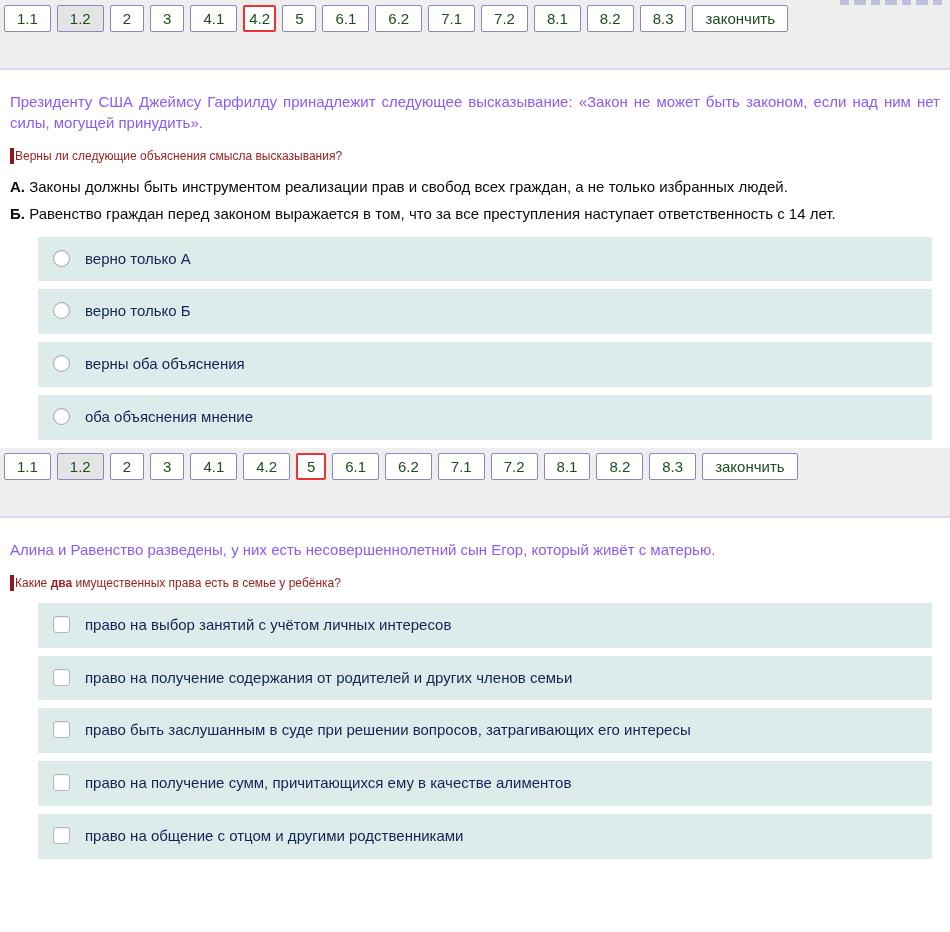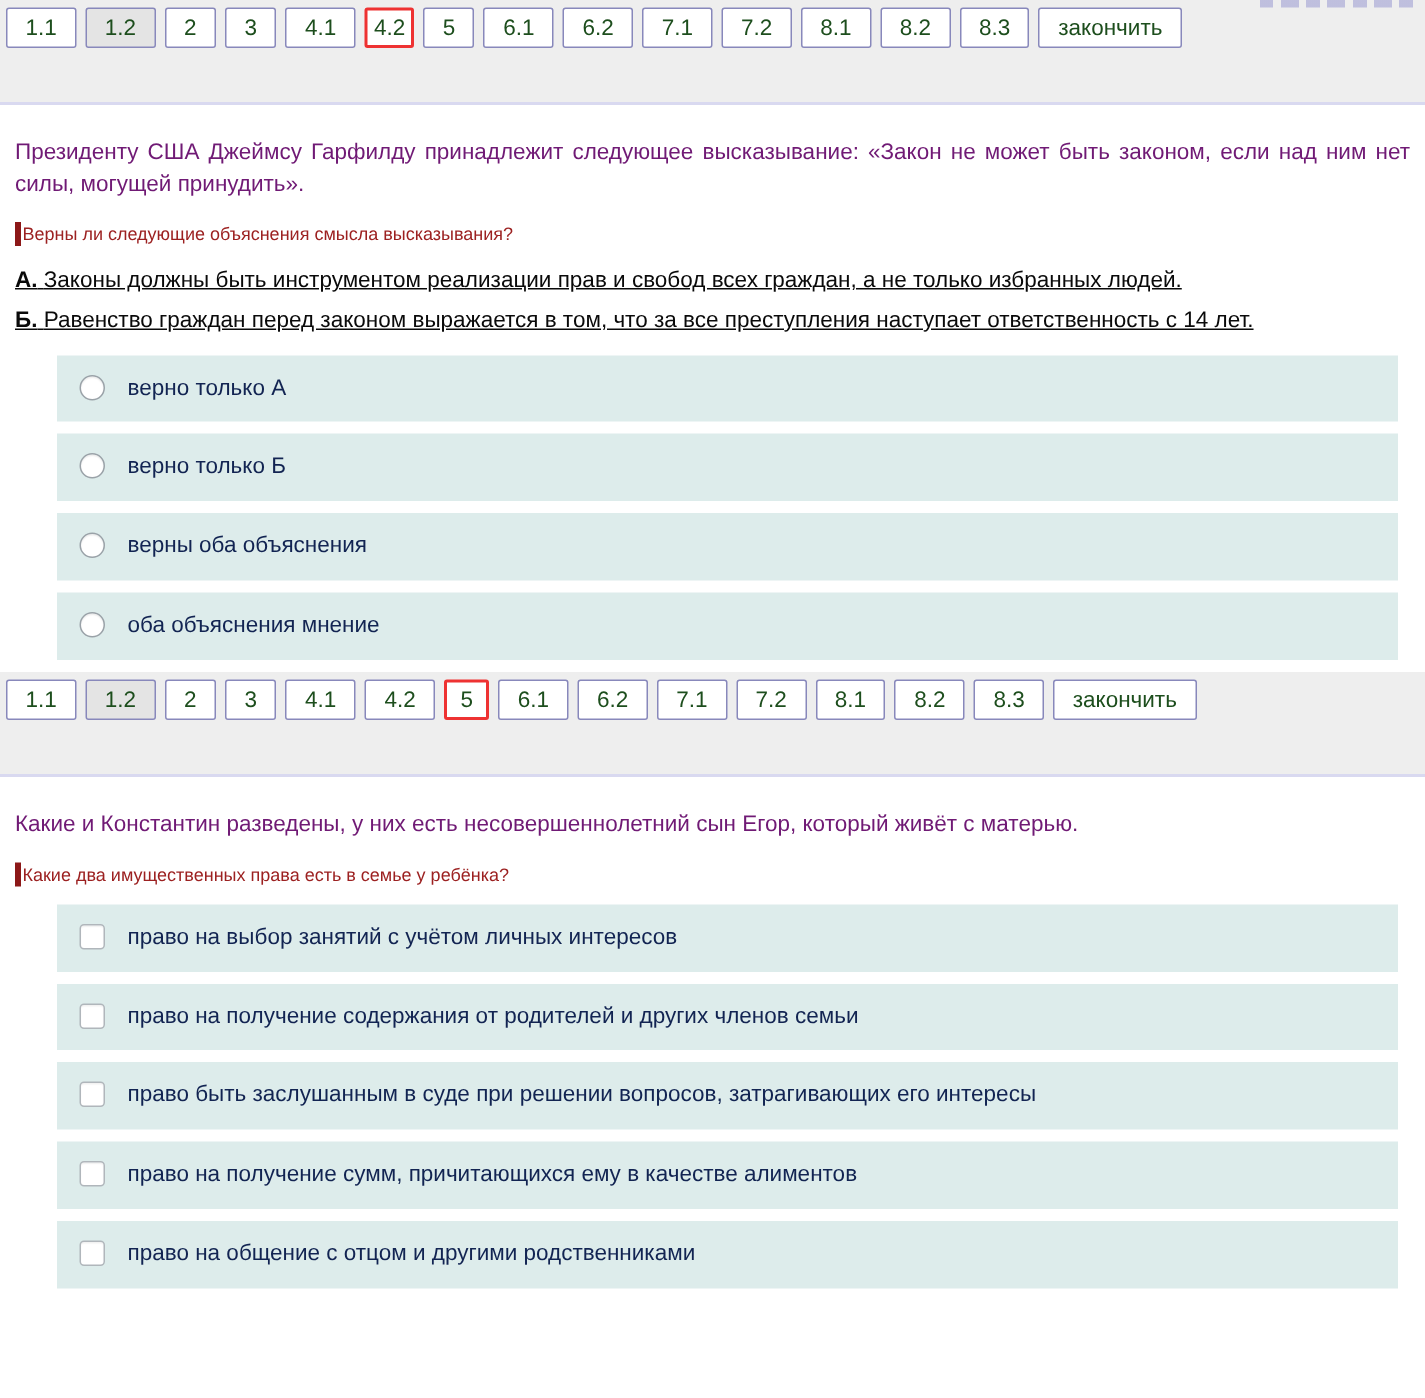--- a/index.html
+++ b/index.html
@@ -35,31 +35,31 @@
   .nav-btn.answered{background:var(--nav-answered-bg);}
   .nav-btn.active{border:2px solid var(--nav-active-border); padding:2px 4px;}
   .corner-artifact{
     position:absolute; top:0; right:6px; width:104px; height:5px;
     background:repeating-linear-gradient(90deg,
       var(--artifact) 0 9px, transparent 9px 14px, var(--artifact) 14px 26px, transparent 26px 31px);
     opacity:.85;
   }
   .qbody{padding:0 10px;}
   .qtext{
-    margin:21px 0 0 0; line-height:1.4; text-align:justify; color:#701a75;
+    margin:21px 0 0 0; line-height:1.4; text-align:justify; color:#8b5cf6;
   }
   .prompt{
     margin:15px 0 12px 0; padding-left:1px;
     border-left:4px solid var(--prompt-bar);
     color:var(--prompt-red); font-size:12px; line-height:1.35;
   }
-  .prompt .b{font-weight:normal;}
+  .prompt .b{font-weight:bold;}
   .statement{
     margin:5px 0; line-height:1.45; text-align:justify;
-    padding-left:24px; text-indent:-24px;text-decoration:underline;
+    padding-left:24px; text-indent:-24px;
   }
   .slabel{font-weight:bold;}
   .options{margin:12px 8px 0 28px;}
   .opt-row{
     display:flex; align-items:flex-start;
     background:var(--option-bg);
     padding:13px 15px; margin-bottom:8px;
     cursor:pointer;
   }
   .ctl{flex:0 0 auto; margin-right:15px; background:#ffffff; display:inline-block;}
@@ -114,21 +114,21 @@
           </div>
         </div>
     </div>
   </section>
 
   <section class="qblock">
     <header class="qheader">
       <nav class="navbar"><button type="button" class="nav-btn">1.1</button><button type="button" class="nav-btn answered">1.2</button><button type="button" class="nav-btn">2</button><button type="button" class="nav-btn">3</button><button type="button" class="nav-btn">4.1</button><button type="button" class="nav-btn">4.2</button><button type="button" class="nav-btn active">5</button><button type="button" class="nav-btn">6.1</button><button type="button" class="nav-btn">6.2</button><button type="button" class="nav-btn">7.1</button><button type="button" class="nav-btn">7.2</button><button type="button" class="nav-btn">8.1</button><button type="button" class="nav-btn">8.2</button><button type="button" class="nav-btn">8.3</button><button type="button" class="nav-btn">закончить</button></nav>
     </header>
     <div class="qbody">
-      <p class="qtext">Какие и Константин разведены, у них есть несовершеннолетний сын Егор, который живёт с матерью.</p>
+      <p class="qtext">Алина и Равенство разведены, у них есть несовершеннолетний сын Егор, который живёт с матерью.</p>
       <div class="prompt"><span>Какие </span><span class="b">два</span><span> имущественных права есть в семье у ребёнка?</span></div>
       <div class="options">
           <div class="opt-row">
             <span class="ctl checkbox"></span>
             <span class="opt-text">право на выбор занятий с учётом личных интересов</span>
           </div>
           <div class="opt-row">
             <span class="ctl checkbox"></span>
             <span class="opt-text">право на получение содержания от родителей и других членов семьи</span>
           </div>

